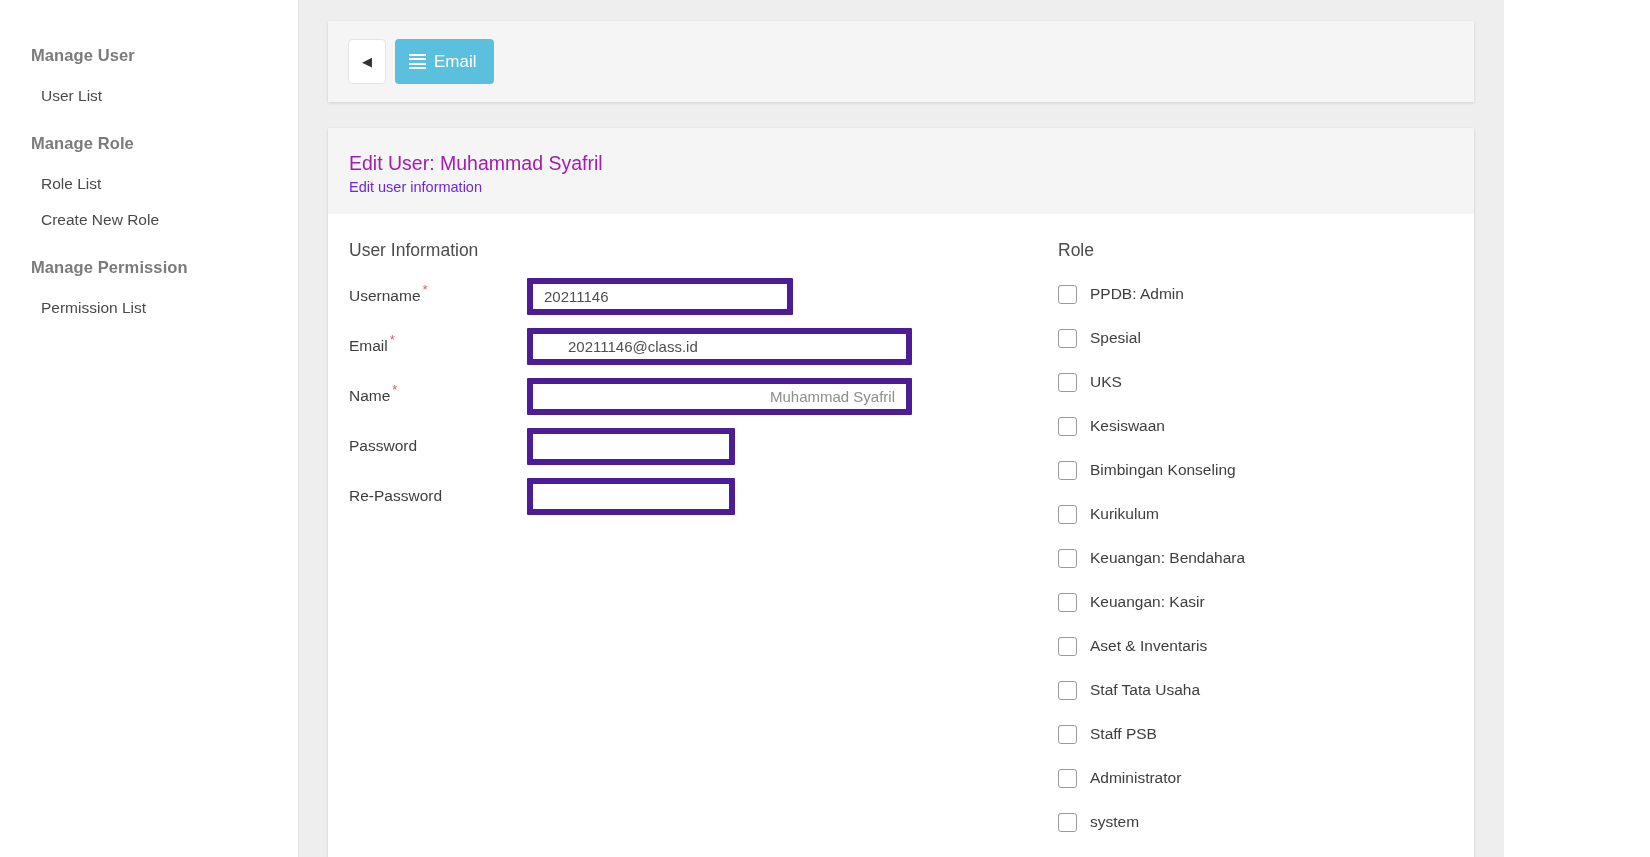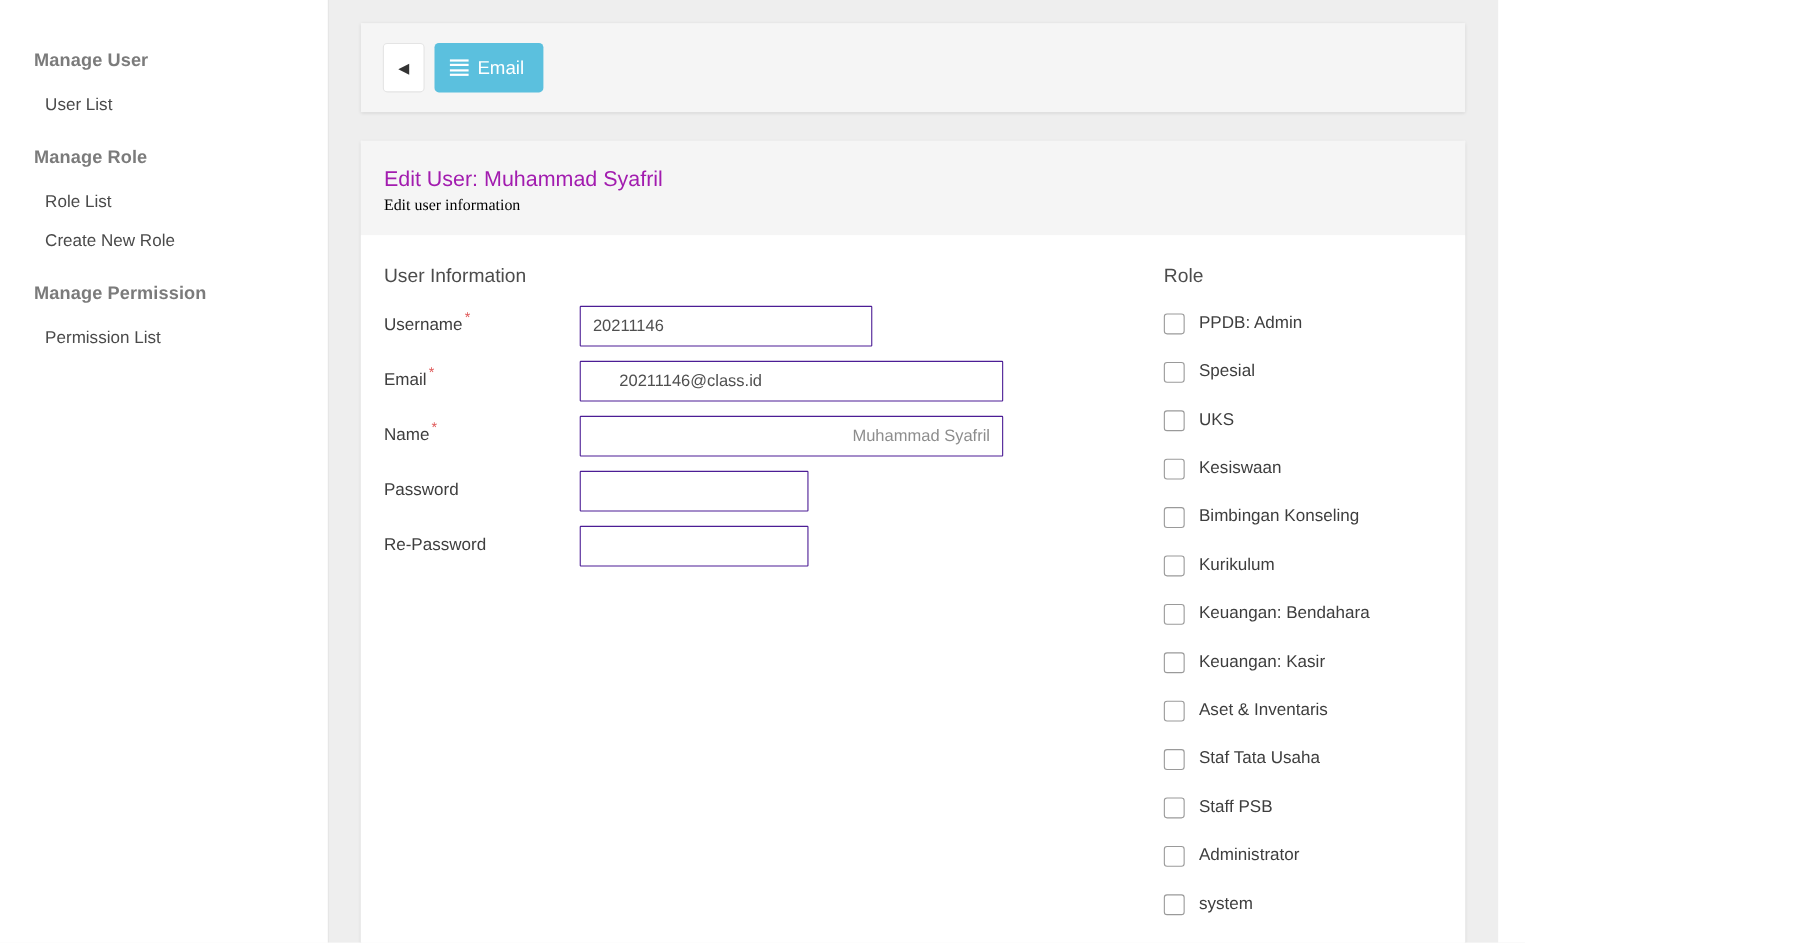--- a/index.html
+++ b/index.html
@@ -12,21 +12,21 @@
     height: 857px;
     background: #ffffff;
     font-family: "Liberation Sans", sans-serif;
     overflow: hidden;
     position: relative;
   }
 
   
   .app {
     display: flex;
-    width: 1362px;
+    width: 1504px;
     height: 857px;
     align-items: stretch;
   }
 
   
   .sidebar {
     width: 299px;
     min-width: 299px;
     background: #ffffff;
     border-right: 1px solid #e3e3e3;
@@ -134,24 +134,23 @@
   }
   .card-title {
     font-size: 19.5px;
     color: #a21caf;
     margin: 0 0 4px 0;
     font-weight: normal;
     line-height: 1.2;
   }
   .card-subtitle {
     font-size: 14.5px;
-    color: #000000;
+    color: #6d28d9;
     margin: 0;
     line-height: 1.2;
-    font-family: Liberation Serif, serif;
   }
   .card-body {
     background: #ffffff;
     padding: 26px 22px 30px 21px;
     display: flex;
     align-items: flex-start;
     min-height: 560px;
   }
 
   .col-user { width: 706px; flex: 0 0 706px; }
@@ -184,21 +183,21 @@
   }
   .req {
     color: #e05c5c;
     font-size: 13px;
     position: relative;
     top: -7px;
     left: 2px;
     line-height: 0;
   }
   .form-input {
-    border: 1px solid #4c1d95;
+    border: 6px solid #4c1d95;
     background: #ffffff;
     height: 37px;
     font-size: 15px;
     font-family: "Liberation Sans", sans-serif;
     color: #4f4f4f;
     padding: 0 11px;
     border-radius: 1px;
     outline: none;
   }
   .form-input.w-username { width: 266px; }

